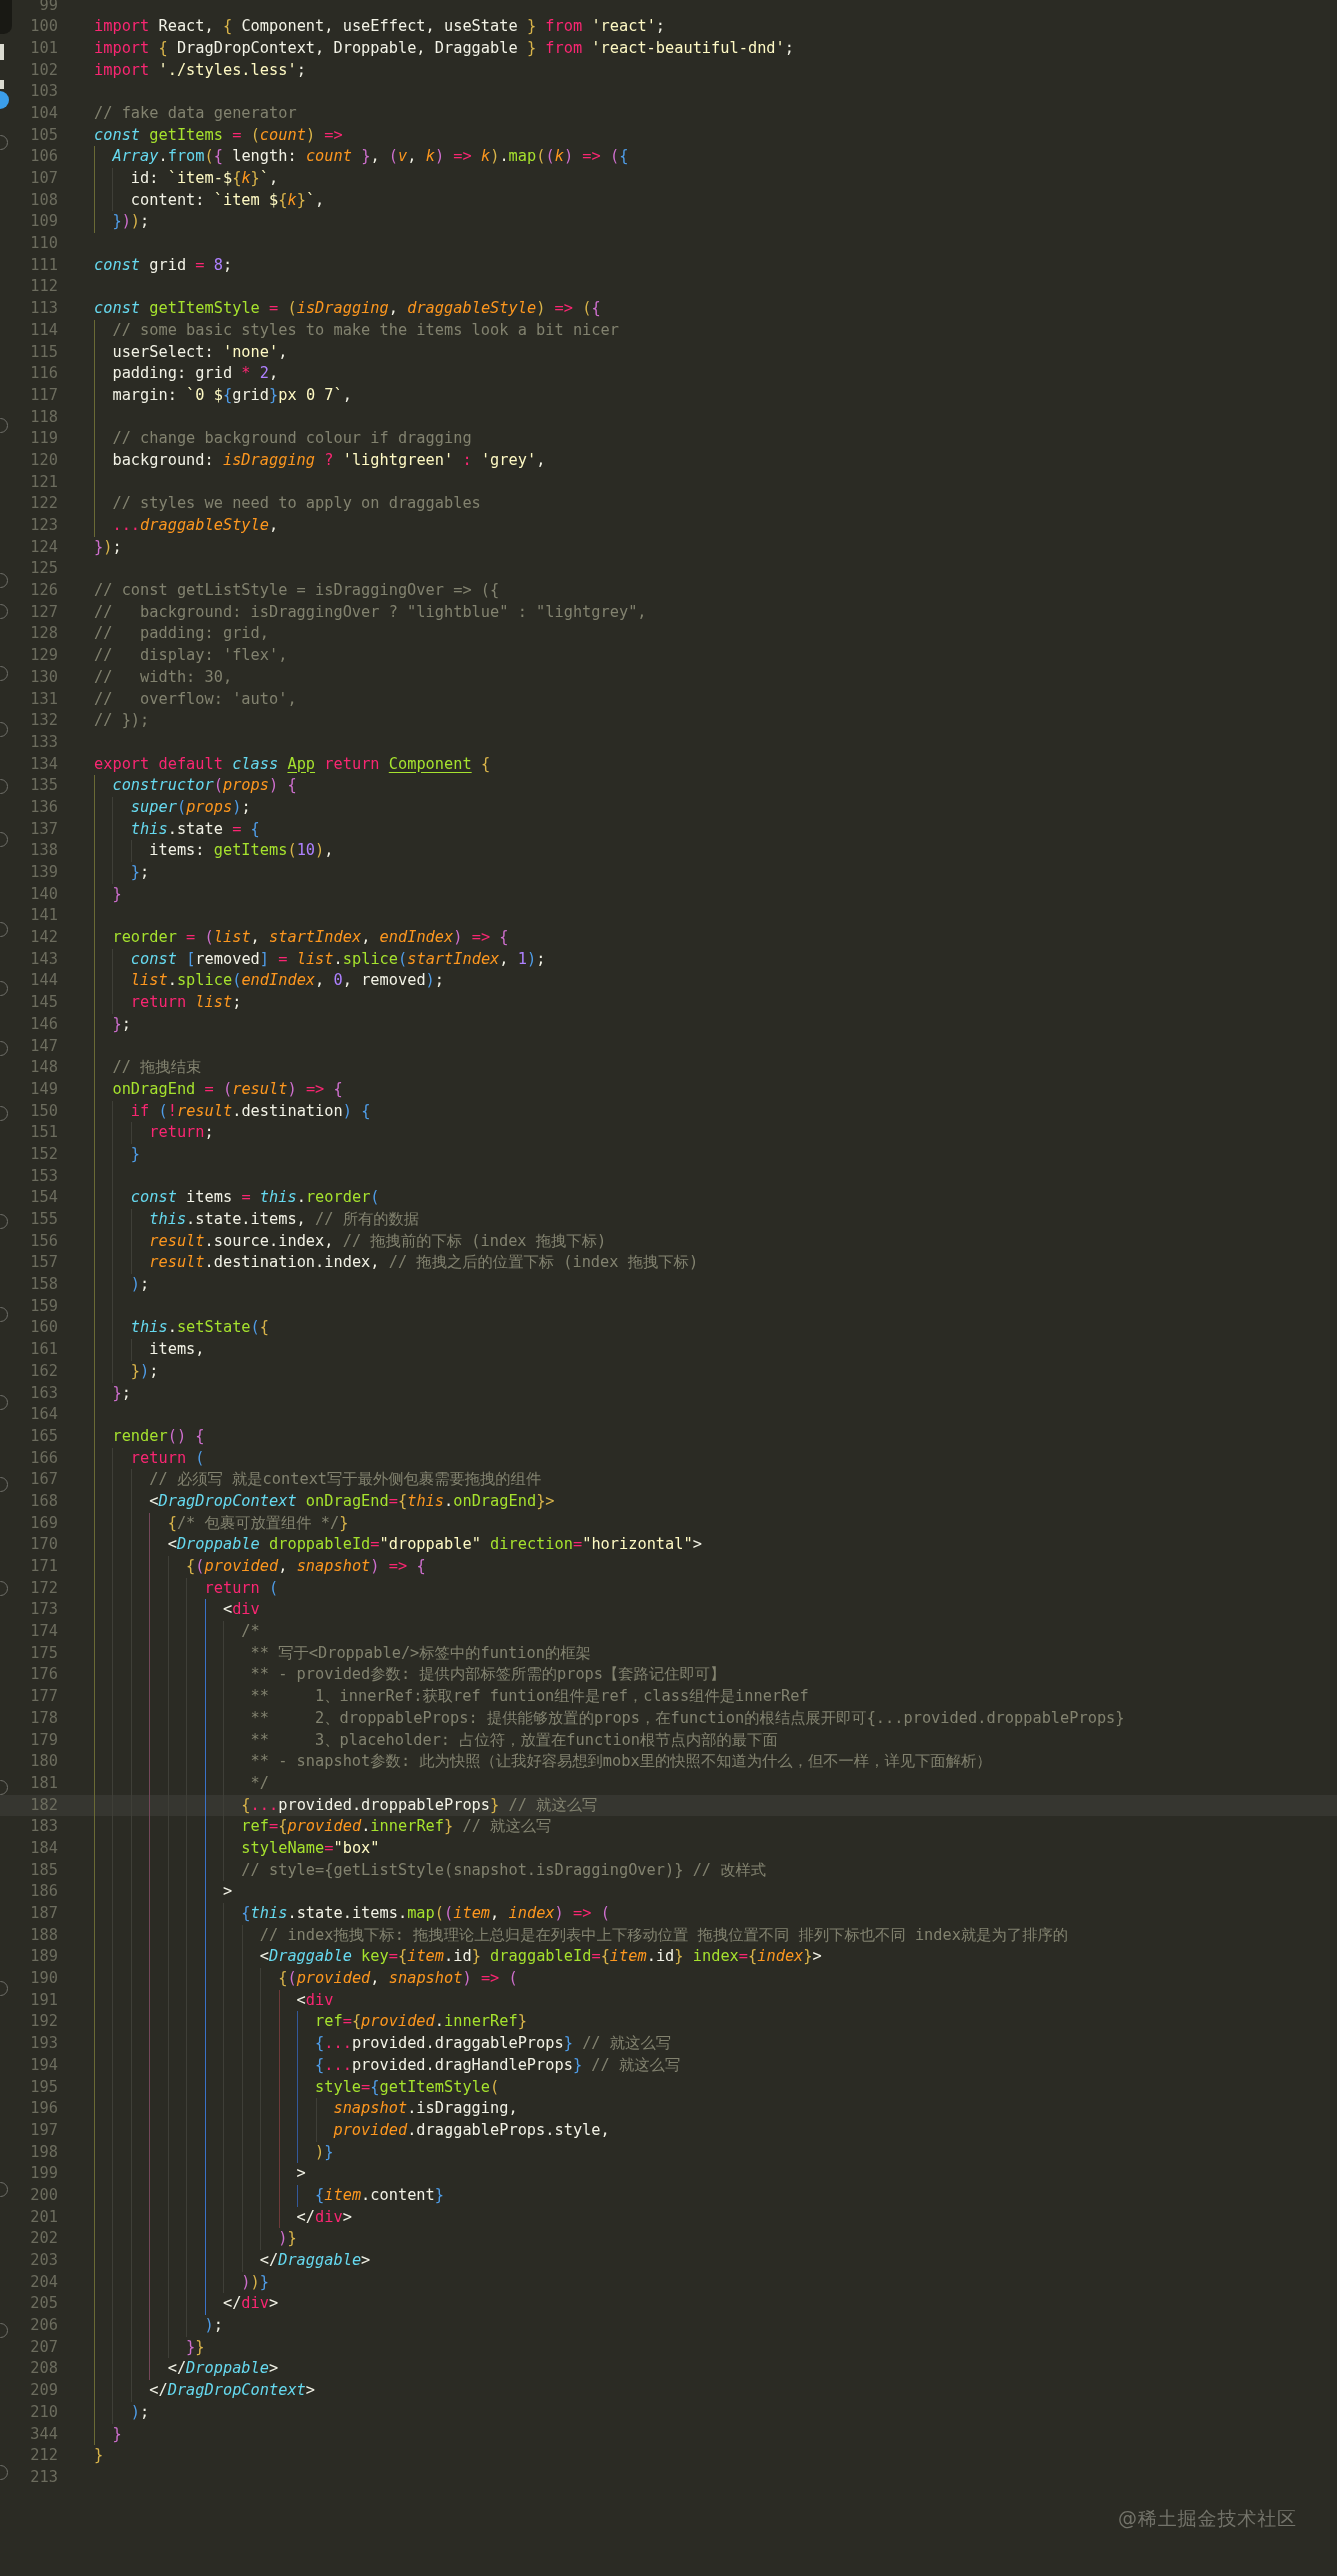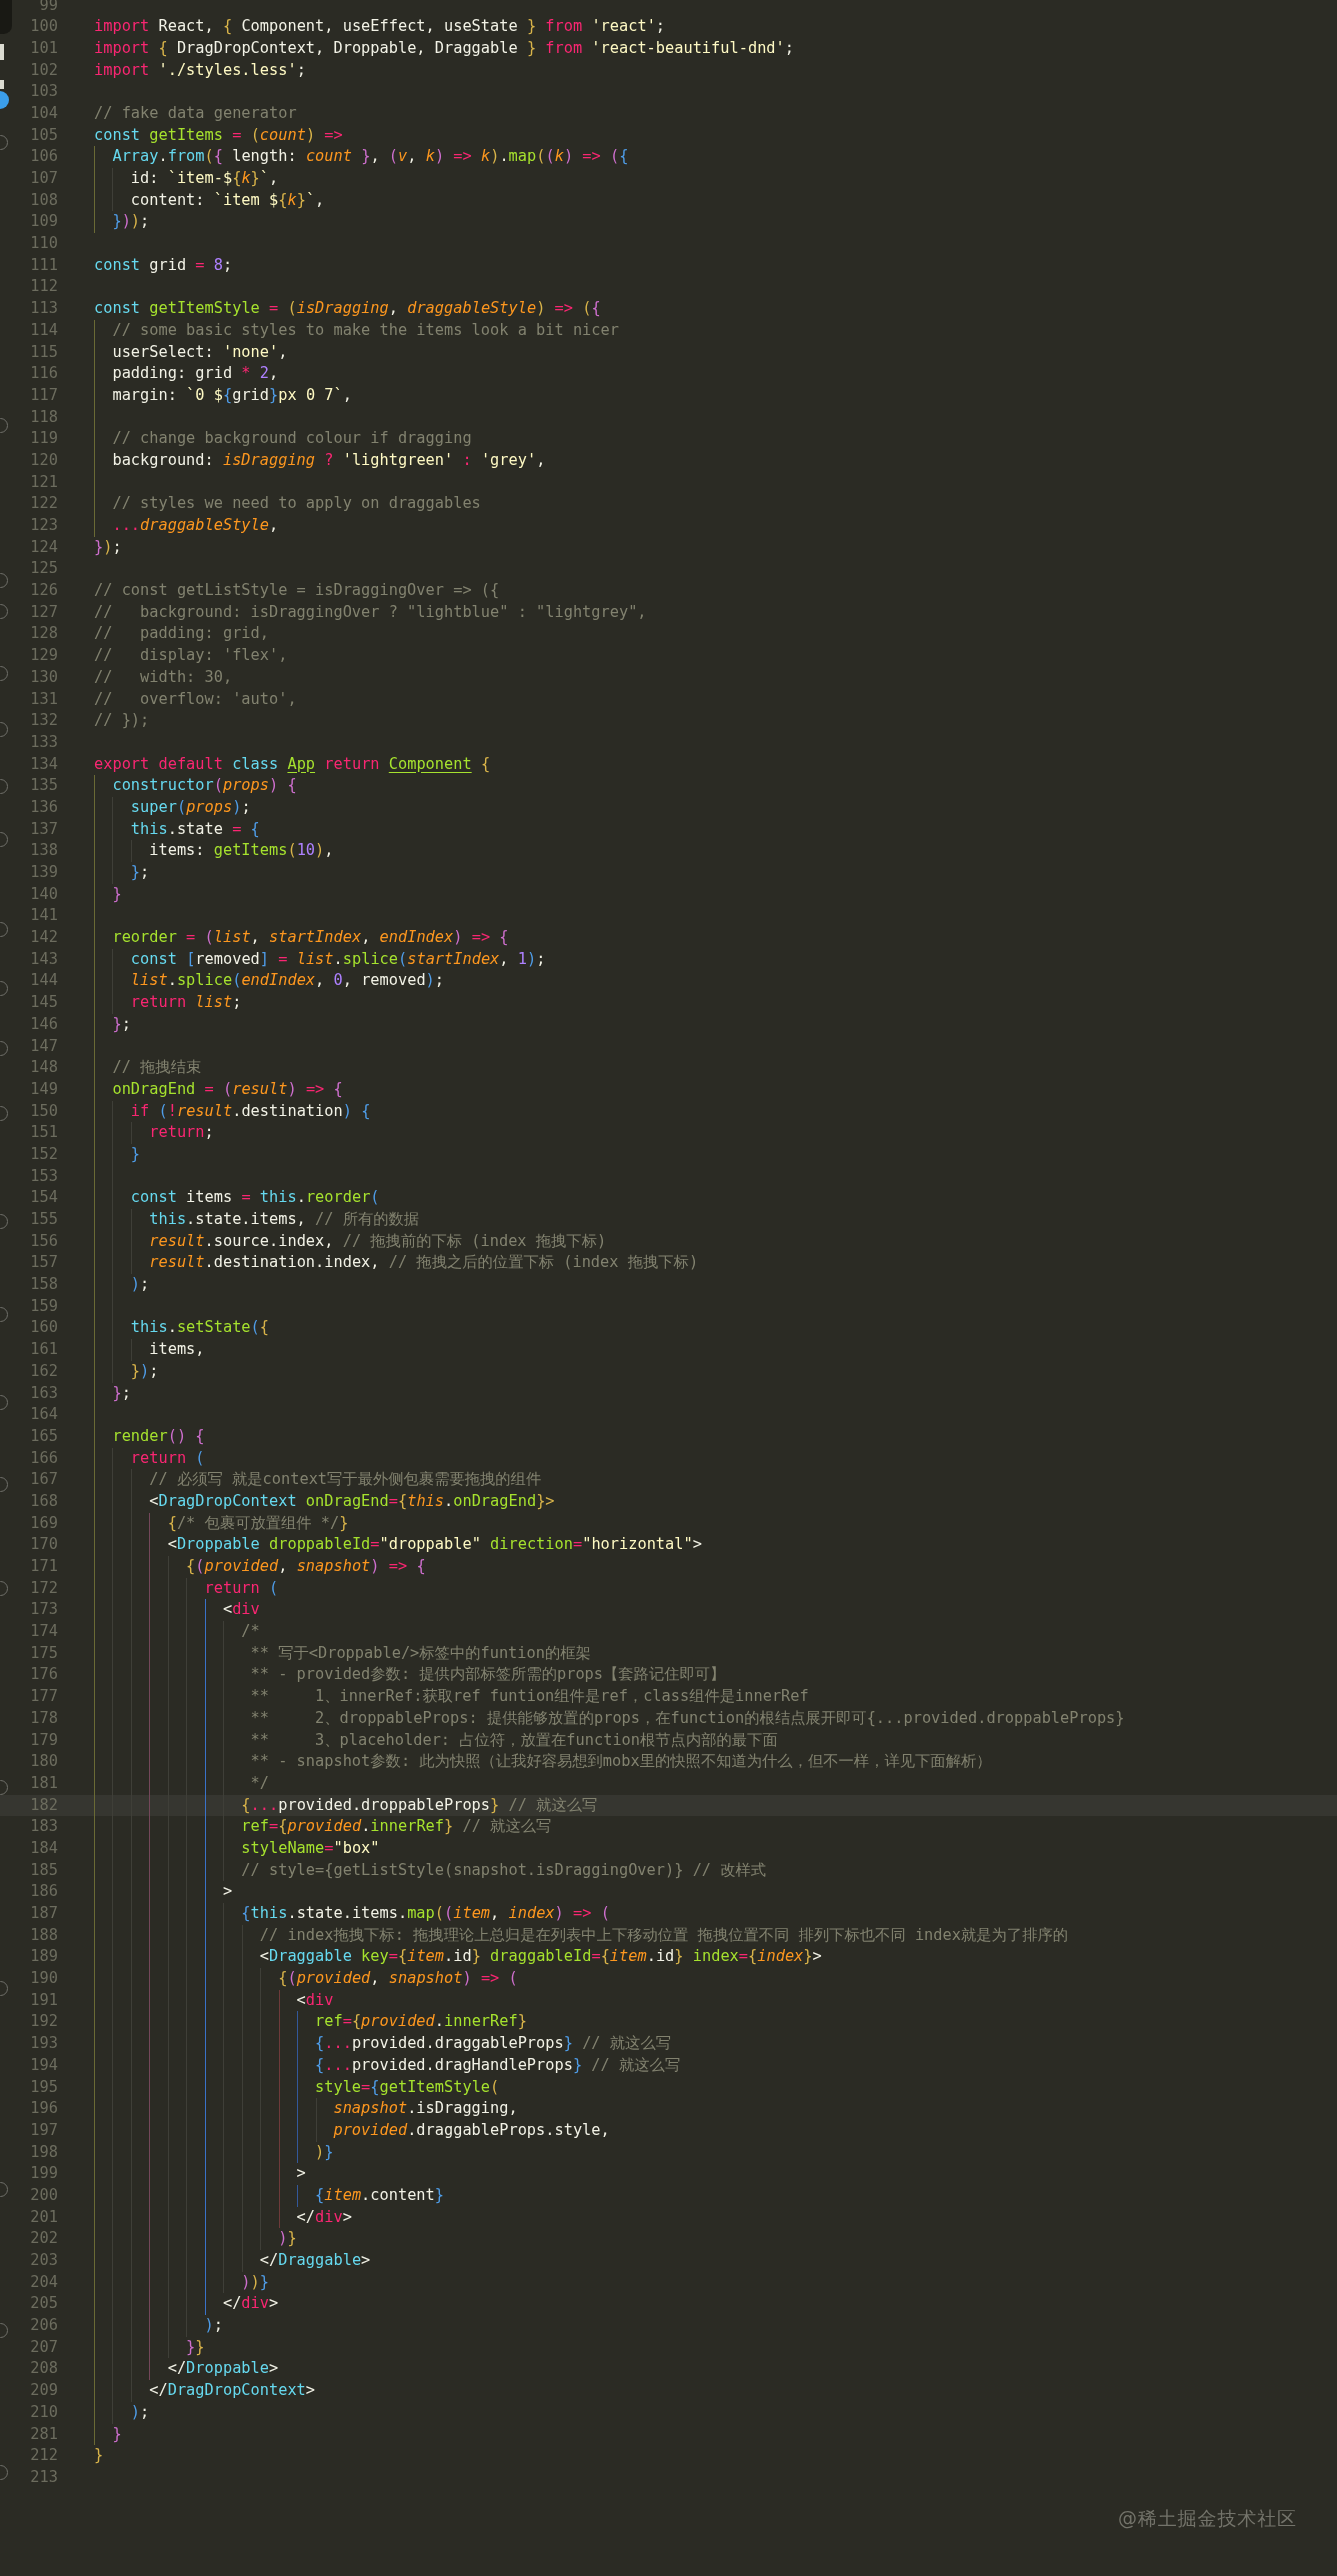--- a/index.html
+++ b/index.html
@@ -11,21 +11,21 @@
   }
   #code-area{position:absolute;left:0;top:-5.5px;width:100%;}
   .line{position:relative;height:21.7px;white-space:pre;}
   .line.hl{background:rgba(255,255,255,0.055);}
   .num{position:absolute;left:0;top:0;width:58px;text-align:right;color:#6c6c5e;}
   .code{position:absolute;left:94px;top:0;}
   .guide{position:absolute;top:0;width:0.9px;height:21.7px;}
   
   .w{color:#f2f2e6}
   .pk{color:#f92672}
-  .bl{color:#66d9ef;}
+  .bl{color:#66d9ef;font-style:italic}
   .bn{color:#66d9ef}
   .gr{color:#a6e22e}
   .gu{color:#a6e22e;text-decoration:underline;text-underline-offset:2.7px}
   .or{color:#fd971f;font-style:italic}
   .yl{color:#fef9c3}
   .pu{color:#ae81ff}
   .cm{color:#82826f}
   .b1{color:#d9b44a}
   .b2{color:#ce6fce}
   .b3{color:#4f9de8}
@@ -154,21 +154,21 @@
       <div class="line"><div class="guide" style="left: 94px; background: rgb(106, 106, 53);"></div><div class="guide" style="left: 112px; background: rgb(63, 63, 56);"></div><div class="guide" style="left: 131px; background: rgb(63, 63, 56);"></div><div class="guide" style="left: 149px; background: rgb(116, 71, 90);"></div><div class="guide" style="left: 168px; background: rgb(63, 63, 56);"></div><div class="guide" style="left: 186px; background: rgb(63, 63, 56);"></div><div class="guide" style="left: 205px; background: rgb(58, 114, 200);"></div><div class="guide" style="left: 223px; background: rgb(63, 63, 56);"></div><div class="guide" style="left: 242px; background: rgb(63, 63, 56);"></div><div class="guide" style="left: 260px; background: rgb(63, 63, 56);"></div><div class="guide" style="left: 279px; background: rgb(110, 58, 58);"></div><span class="num">201</span><span class="code"><span class="w">                      &lt;/</span><span class="pk">div</span><span class="w">&gt;</span></span></div>
       <div class="line"><div class="guide" style="left: 94px; background: rgb(106, 106, 53);"></div><div class="guide" style="left: 112px; background: rgb(63, 63, 56);"></div><div class="guide" style="left: 131px; background: rgb(63, 63, 56);"></div><div class="guide" style="left: 149px; background: rgb(116, 71, 90);"></div><div class="guide" style="left: 168px; background: rgb(63, 63, 56);"></div><div class="guide" style="left: 186px; background: rgb(63, 63, 56);"></div><div class="guide" style="left: 205px; background: rgb(58, 114, 200);"></div><div class="guide" style="left: 223px; background: rgb(63, 63, 56);"></div><div class="guide" style="left: 242px; background: rgb(63, 63, 56);"></div><div class="guide" style="left: 260px; background: rgb(63, 63, 56);"></div><span class="num">202</span><span class="code"><span class="w">                    </span><span class="b2">)</span><span class="b1">}</span></span></div>
       <div class="line"><div class="guide" style="left: 94px; background: rgb(106, 106, 53);"></div><div class="guide" style="left: 112px; background: rgb(63, 63, 56);"></div><div class="guide" style="left: 131px; background: rgb(63, 63, 56);"></div><div class="guide" style="left: 149px; background: rgb(116, 71, 90);"></div><div class="guide" style="left: 168px; background: rgb(63, 63, 56);"></div><div class="guide" style="left: 186px; background: rgb(63, 63, 56);"></div><div class="guide" style="left: 205px; background: rgb(58, 114, 200);"></div><div class="guide" style="left: 223px; background: rgb(63, 63, 56);"></div><div class="guide" style="left: 242px; background: rgb(63, 63, 56);"></div><span class="num">203</span><span class="code"><span class="w">                  &lt;/</span><span class="bl">Draggable</span><span class="w">&gt;</span></span></div>
       <div class="line"><div class="guide" style="left: 94px; background: rgb(106, 106, 53);"></div><div class="guide" style="left: 112px; background: rgb(63, 63, 56);"></div><div class="guide" style="left: 131px; background: rgb(63, 63, 56);"></div><div class="guide" style="left: 149px; background: rgb(116, 71, 90);"></div><div class="guide" style="left: 168px; background: rgb(63, 63, 56);"></div><div class="guide" style="left: 186px; background: rgb(63, 63, 56);"></div><div class="guide" style="left: 205px; background: rgb(58, 114, 200);"></div><div class="guide" style="left: 223px; background: rgb(63, 63, 56);"></div><span class="num">204</span><span class="code"><span class="w">                </span><span class="b2">)</span><span class="b1">)</span><span class="b3">}</span></span></div>
       <div class="line"><div class="guide" style="left: 94px; background: rgb(106, 106, 53);"></div><div class="guide" style="left: 112px; background: rgb(63, 63, 56);"></div><div class="guide" style="left: 131px; background: rgb(63, 63, 56);"></div><div class="guide" style="left: 149px; background: rgb(116, 71, 90);"></div><div class="guide" style="left: 168px; background: rgb(63, 63, 56);"></div><div class="guide" style="left: 186px; background: rgb(63, 63, 56);"></div><div class="guide" style="left: 205px; background: rgb(58, 114, 200);"></div><span class="num">205</span><span class="code"><span class="w">              &lt;/</span><span class="pk">div</span><span class="w">&gt;</span></span></div>
       <div class="line"><div class="guide" style="left: 94px; background: rgb(106, 106, 53);"></div><div class="guide" style="left: 112px; background: rgb(63, 63, 56);"></div><div class="guide" style="left: 131px; background: rgb(63, 63, 56);"></div><div class="guide" style="left: 149px; background: rgb(116, 71, 90);"></div><div class="guide" style="left: 168px; background: rgb(63, 63, 56);"></div><div class="guide" style="left: 186px; background: rgb(63, 63, 56);"></div><span class="num">206</span><span class="code"><span class="w">            </span><span class="b3">)</span><span class="w">;</span></span></div>
       <div class="line"><div class="guide" style="left: 94px; background: rgb(106, 106, 53);"></div><div class="guide" style="left: 112px; background: rgb(63, 63, 56);"></div><div class="guide" style="left: 131px; background: rgb(63, 63, 56);"></div><div class="guide" style="left: 149px; background: rgb(116, 71, 90);"></div><div class="guide" style="left: 168px; background: rgb(63, 63, 56);"></div><span class="num">207</span><span class="code"><span class="w">          </span><span class="b2">}</span><span class="b1">}</span></span></div>
       <div class="line"><div class="guide" style="left: 94px; background: rgb(106, 106, 53);"></div><div class="guide" style="left: 112px; background: rgb(63, 63, 56);"></div><div class="guide" style="left: 131px; background: rgb(63, 63, 56);"></div><div class="guide" style="left: 149px; background: rgb(116, 71, 90);"></div><span class="num">208</span><span class="code"><span class="w">        &lt;/</span><span class="bl">Droppable</span><span class="w">&gt;</span></span></div>
       <div class="line"><div class="guide" style="left: 94px; background: rgb(106, 106, 53);"></div><div class="guide" style="left: 112px; background: rgb(63, 63, 56);"></div><div class="guide" style="left: 131px; background: rgb(63, 63, 56);"></div><span class="num">209</span><span class="code"><span class="w">      &lt;/</span><span class="bl">DragDropContext</span><span class="w">&gt;</span></span></div>
       <div class="line"><div class="guide" style="left: 94px; background: rgb(106, 106, 53);"></div><div class="guide" style="left: 112px; background: rgb(63, 63, 56);"></div><span class="num">210</span><span class="code"><span class="w">    </span><span class="b3">)</span><span class="w">;</span></span></div>
-      <div class="line"><div class="guide" style="left: 94px; background: rgb(106, 106, 53);"></div><span class="num">281</span><span class="code"><span class="w">  </span><span class="b2">}</span></span></div>
+      <div class="line"><div class="guide" style="left: 94px; background: rgb(106, 106, 53);"></div><span class="num">344</span><span class="code"><span class="w">  </span><span class="b2">}</span></span></div>
       <div class="line"><span class="num">212</span><span class="code"><span class="b1">}</span></span></div>
       <div class="line"><span class="num">213</span><span class="code"></span></div>
     </div>
   <div id="watermark">@稀土掘金技术社区</div>
   <div id="edge-corner"></div>
   <div id="edge-bar1"></div>
   <div id="edge-bar2"></div>
   <div id="edge-dot"></div>
 <div class="edge-arc" style="top: 135px;"></div>
     <div class="edge-arc" style="top: 418px;"></div>

